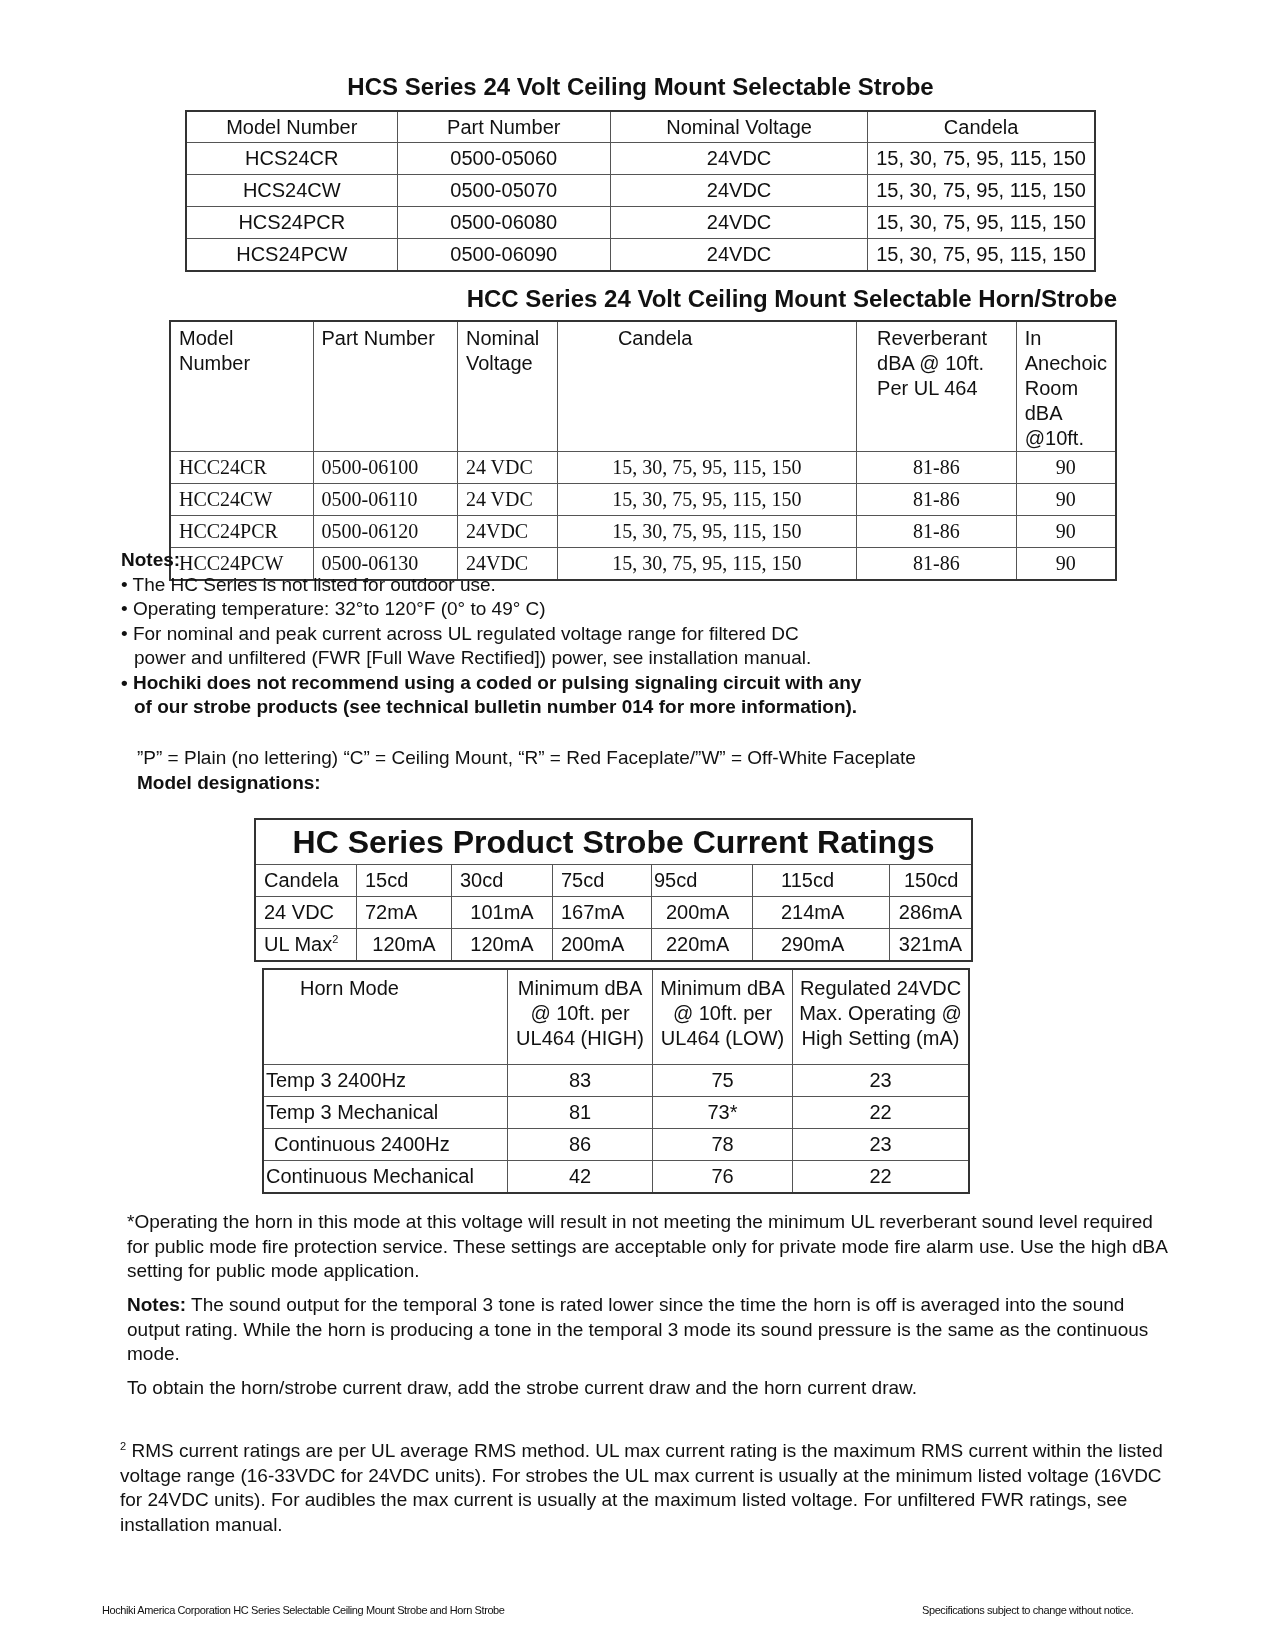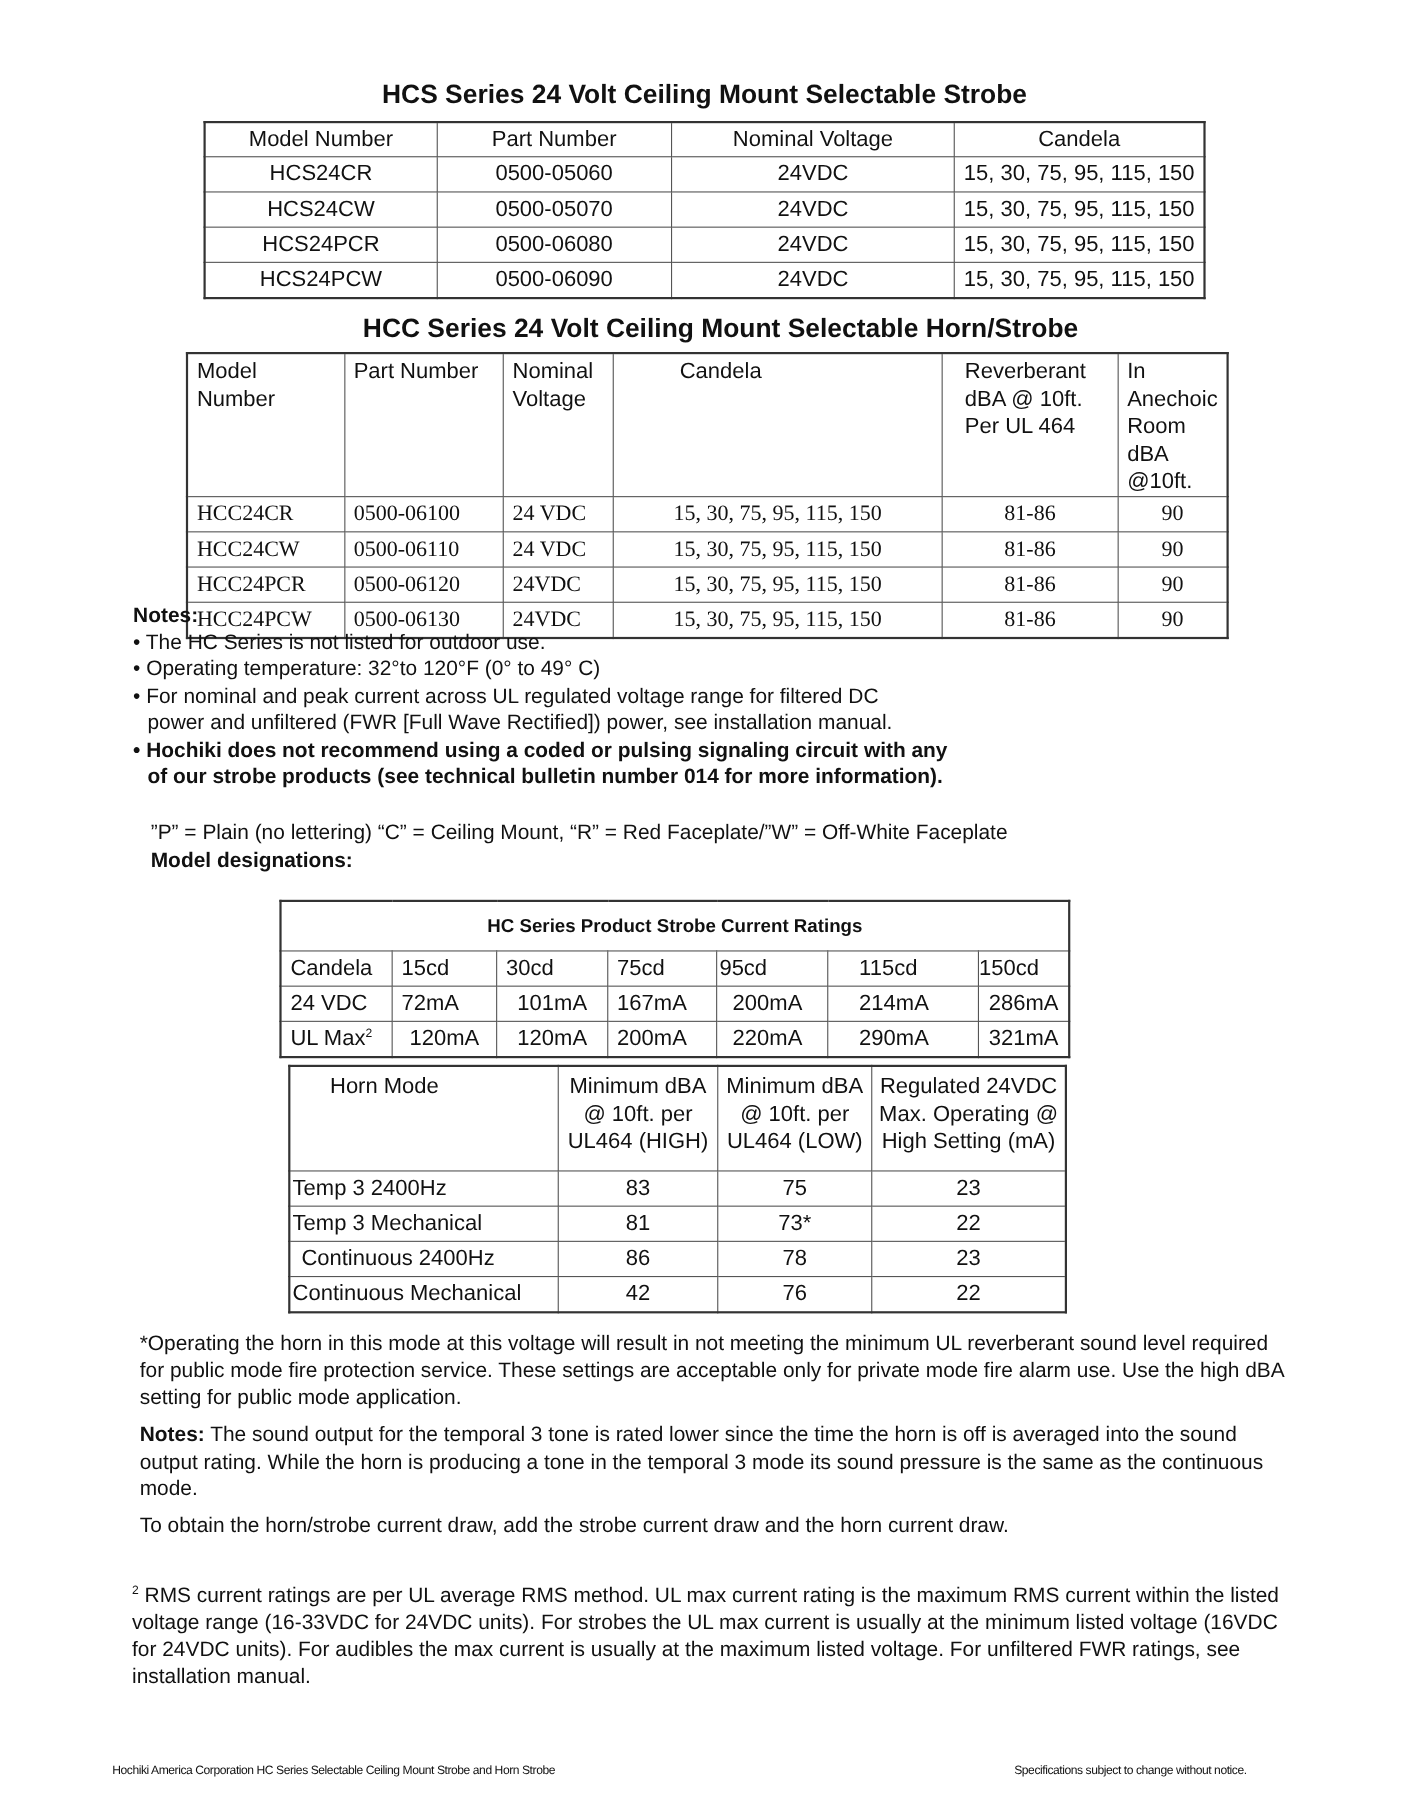--- a/index.html
+++ b/index.html
@@ -17,21 +17,21 @@
   #t1 th { height: 30px; }
 
   
   #t2 { left: 169px; top: 320px; width: 948px; }
   #t2 th { height: 78px; vertical-align: top; text-align: left; padding-top: 4px; line-height: 25px; white-space: normal; }
   #t2 td { height: 31px; font-family: Liberation Serif, serif; }
   #t2 td.c { text-align: center; }
 
   
   #t3 { left: 254px; top: 818px; width: 719px; }
-  #t3 .cap { height: 44px; font-weight: bold; font-size: 17px; text-align: center; }
+  #t3 .cap { height: 44px; font-weight: bold; font-size: 32px; text-align: center; }
   #t3 td { height: 31px; }
   sup { font-size: 11px; }
 
   
   #t4 { left: 262px; top: 968px; width: 708px; }
   #t4 th { height: 88px; vertical-align: top; text-align: center; padding: 6px 2px 0 2px; line-height: 25px; white-space: normal; }
   #t4 td { height: 31px; }
   #t4 td.c { text-align: center; }
 
   .notes { left: 121px; top: 548px; font-size: 19px; line-height: 24.5px; width: 900px; }
@@ -76,21 +76,21 @@
   </tr>
   <tr>
     <td>HCS24PCW</td>
     <td>0500-06090</td>
     <td>24VDC</td>
     <td>15, 30, 75, 95, 115, 150</td>
   </tr>
 </tbody>
   </table>
 
-<div class="abs title" style="left:181px; top:285px; width:948px;">HCC Series 24 Volt Ceiling Mount Selectable Horn/Strobe</div>
+<div class="abs title" style="left:169px; top:285px; width:948px;text-align:right;">HCC Series 24 Volt Ceiling Mount Selectable Horn/Strobe</div>
 
 <table id="t2" class="outer">
   <tbody>
       <tr>
     <th style="width:130px">Model Number</th>
     <th style="width:134px">Part Number</th>
     <th style="width:85px">Nominal Voltage</th>
     <th style="width:250px; padding-left:60px">Candela</th>
     <th style="width:135px; padding-left:20px">Reverberant dBA @ 10ft. Per UL 464</th>
     <th>In Anechoic Room dBA @10ft.</th>
@@ -150,21 +150,21 @@
       <tr>
     <td class="cap" colspan="7">HC Series Product Strobe Current Ratings</td>
   </tr>
   <tr>
     <td style="width:84px">Candela</td>
     <td style="width:78px">15cd</td>
     <td style="width:84px">30cd</td>
     <td style="width:82px">75cd</td>
     <td style="width:90px; padding-left:2px">95cd</td>
     <td style="width:100px; padding-left:28px">115cd</td>
-    <td style="padding-left:0">150cd</td>
+    <td style="padding-left:14px">150cd</td>
   </tr>
   <tr>
     <td>24 VDC</td>
     <td>72mA</td>
     <td style="text-align:center">101mA</td>
     <td>167mA</td>
     <td style="padding-left:14px">200mA</td>
     <td style="padding-left:28px">214mA</td>
     <td style="text-align:center">286mA</td>
   </tr>

